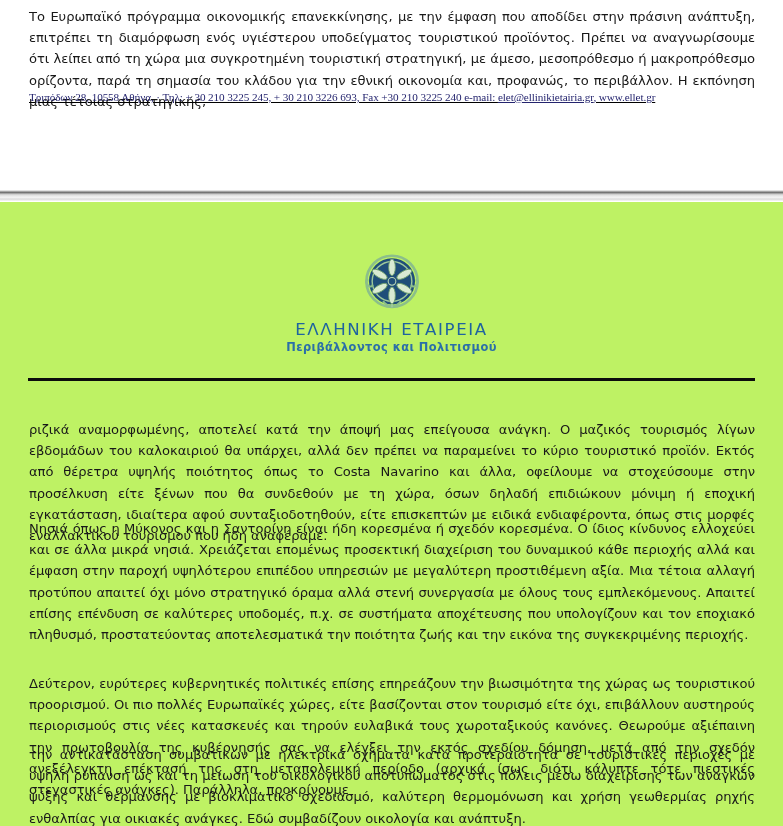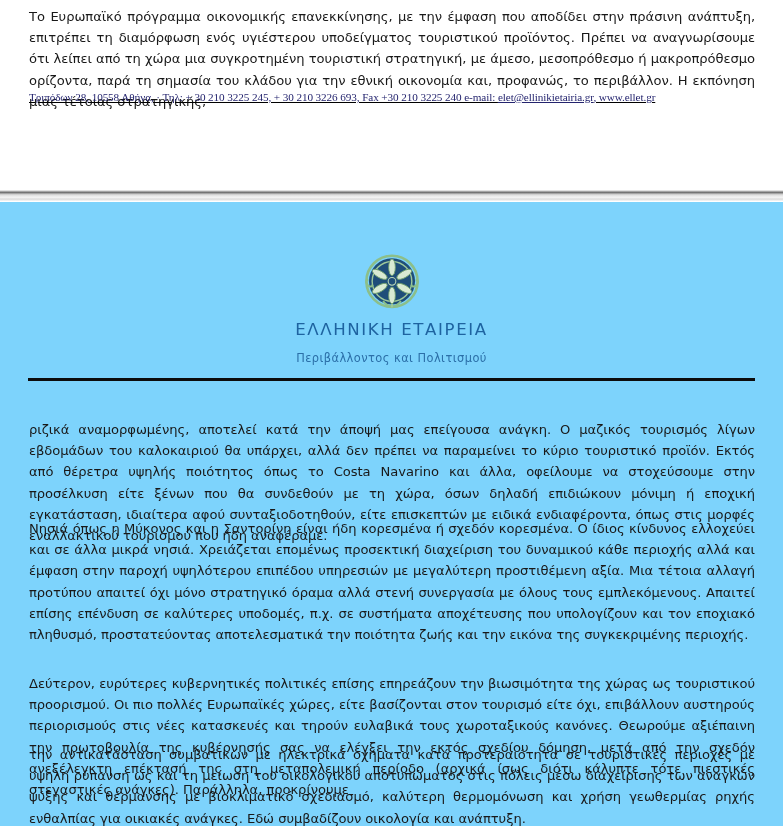--- a/index.html
+++ b/index.html
@@ -99,21 +99,21 @@
       #ffffff 96%);
   }
 
   
   .page-two {
     position: absolute;
     left: 0;
     top: 202px;
     width: 783px;
     height: 624px;
-    background: #7dd3fc;
+    background: #bef264;
   }
 
   .letterhead {
     position: absolute;
     left: 0;
     top: 48px;
     width: 783px;
     text-align: center;
   }
 
@@ -126,26 +126,26 @@
 
   .org-name {
     margin: 6px 0 0 0;
     font-family: "DejaVu Sans", sans-serif;
     font-size: 16.6px;
     letter-spacing: 1.6px;
     color: #1e63a0;
     font-weight: 400;
   }
   .org-sub {
-    margin: 12px 0 0 0;
+    margin: 1px 0 0 0;
     font-family: "DejaVu Sans", sans-serif;
     font-size: 11.4px;
     letter-spacing: 0.45px;
     color: #2b6fa8;
-    font-weight: 400;
+    font-weight: 700;
   }
 
   .head-rule {
     position: absolute;
     left: 28px;
     top: 176px;
     width: 727px;
     height: 3px;
     background: #0c0c0c;
   }

